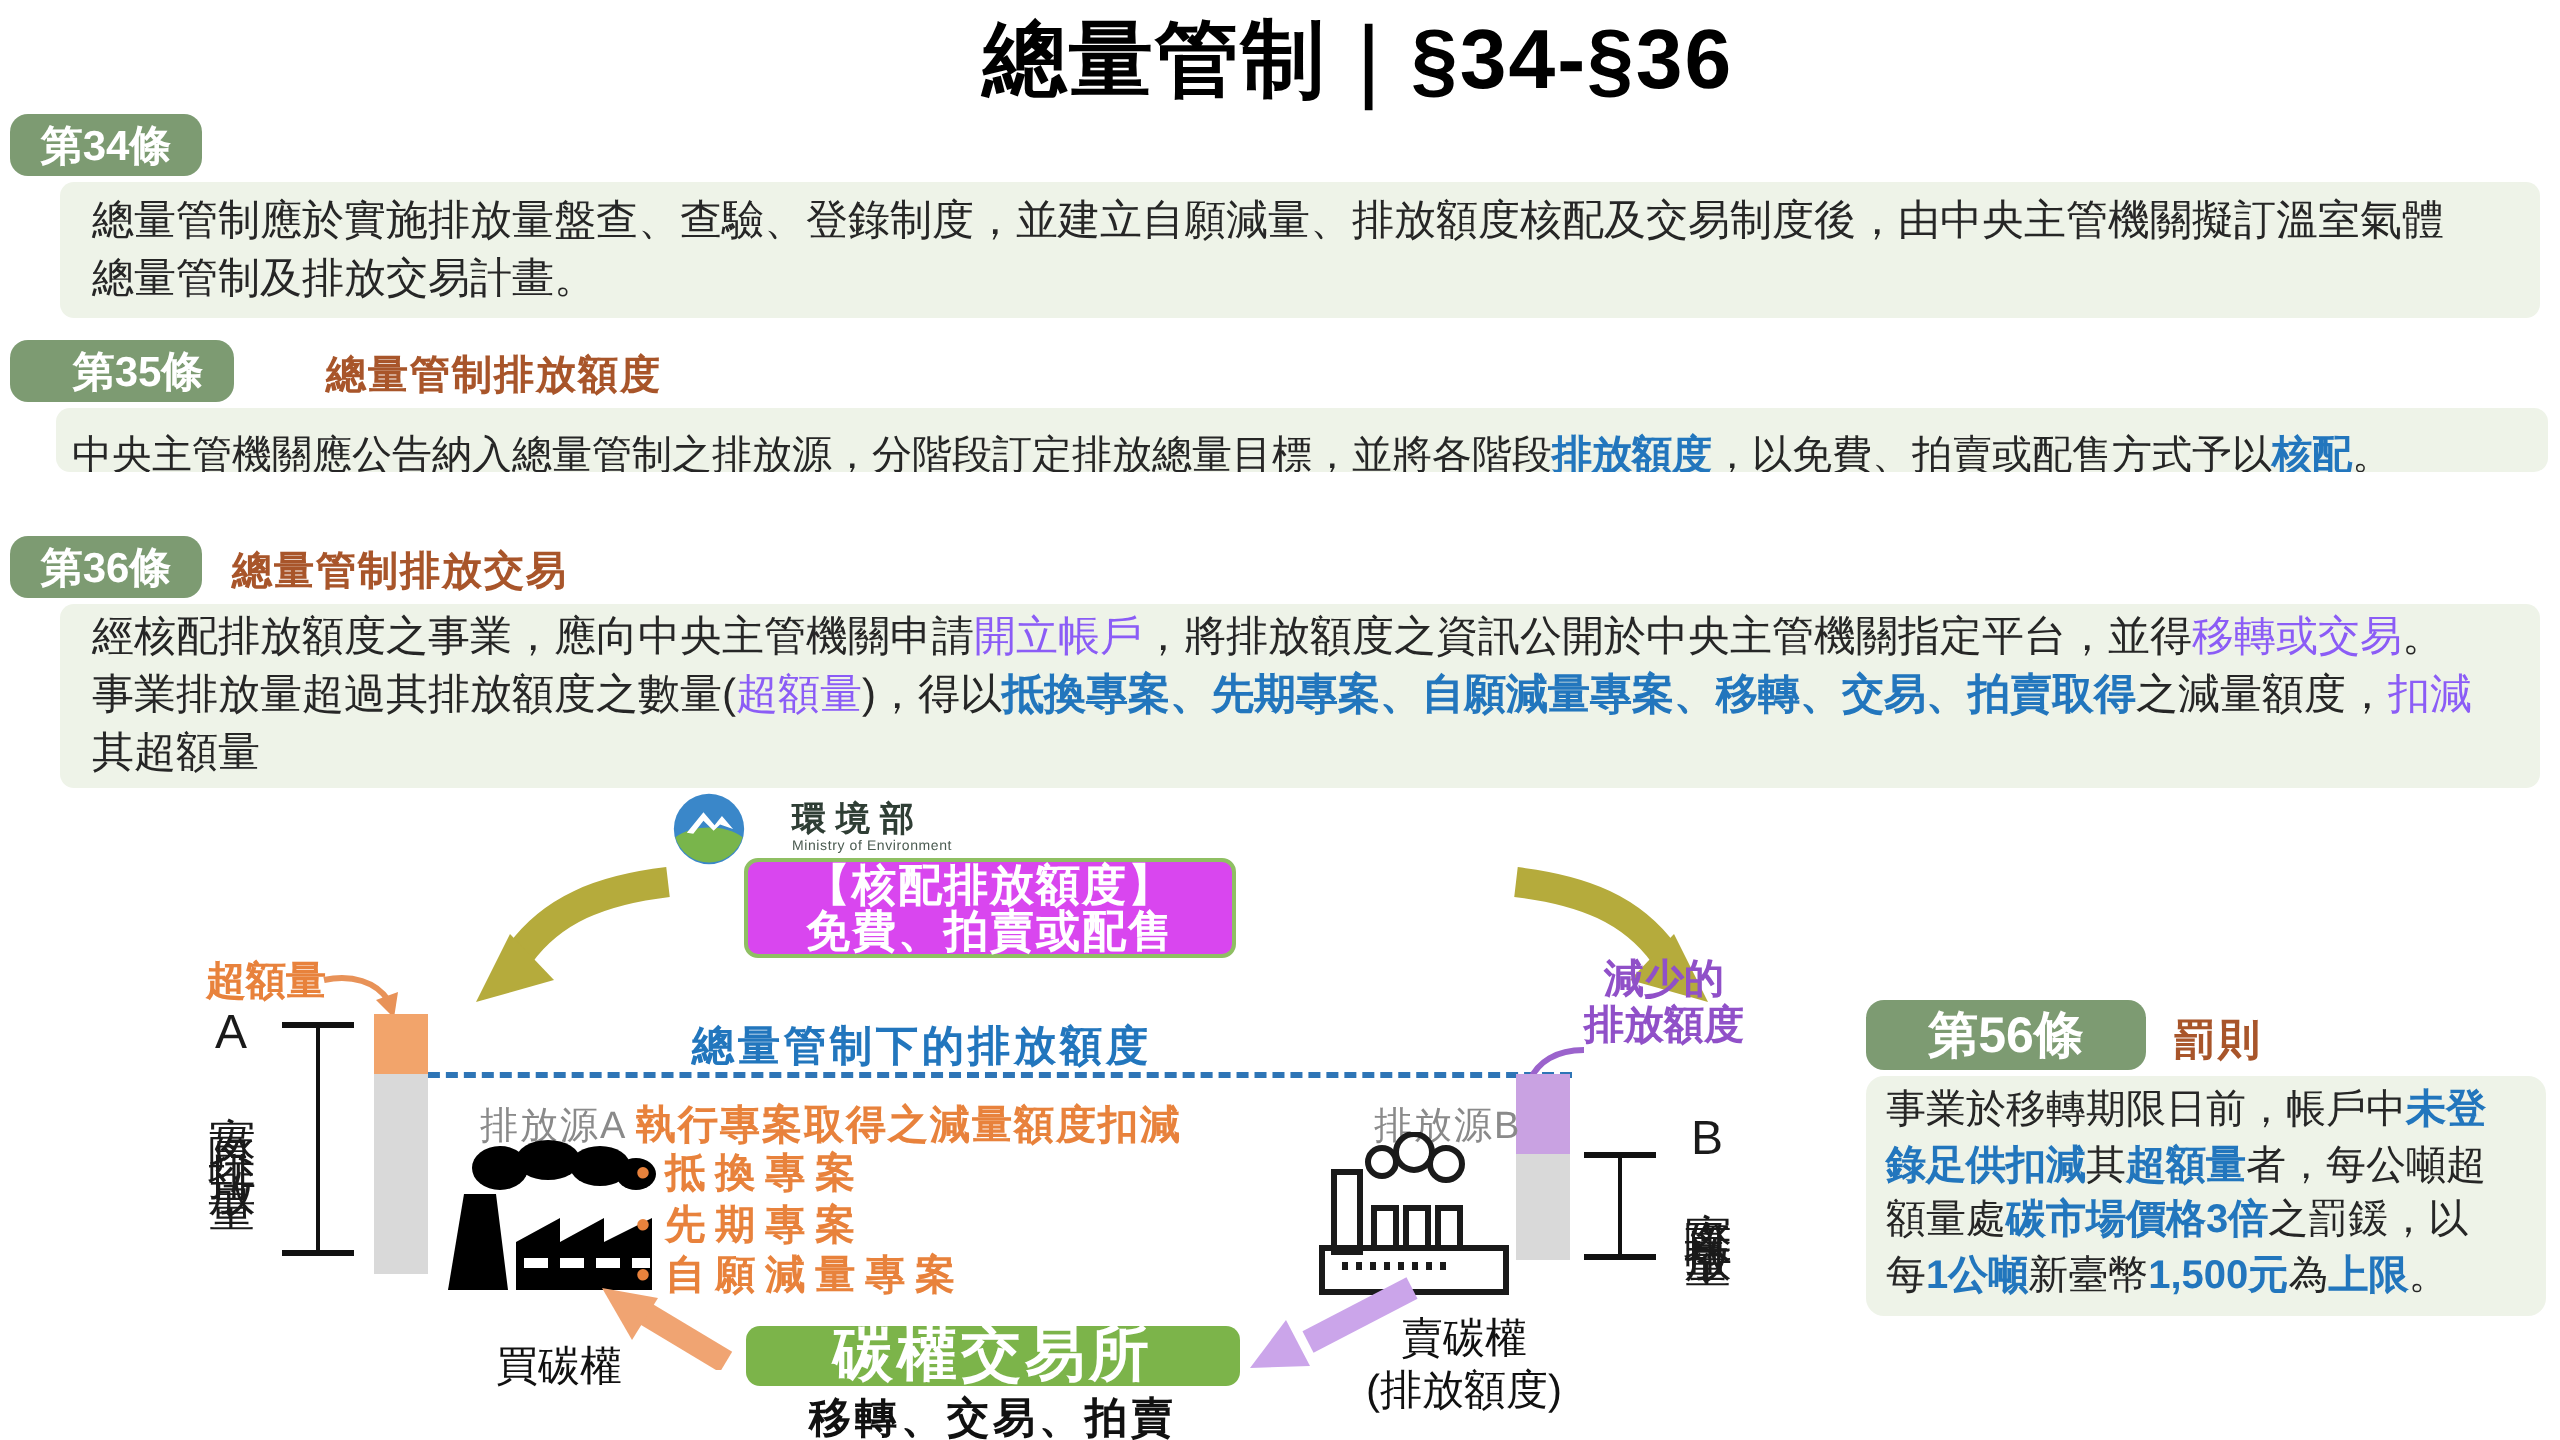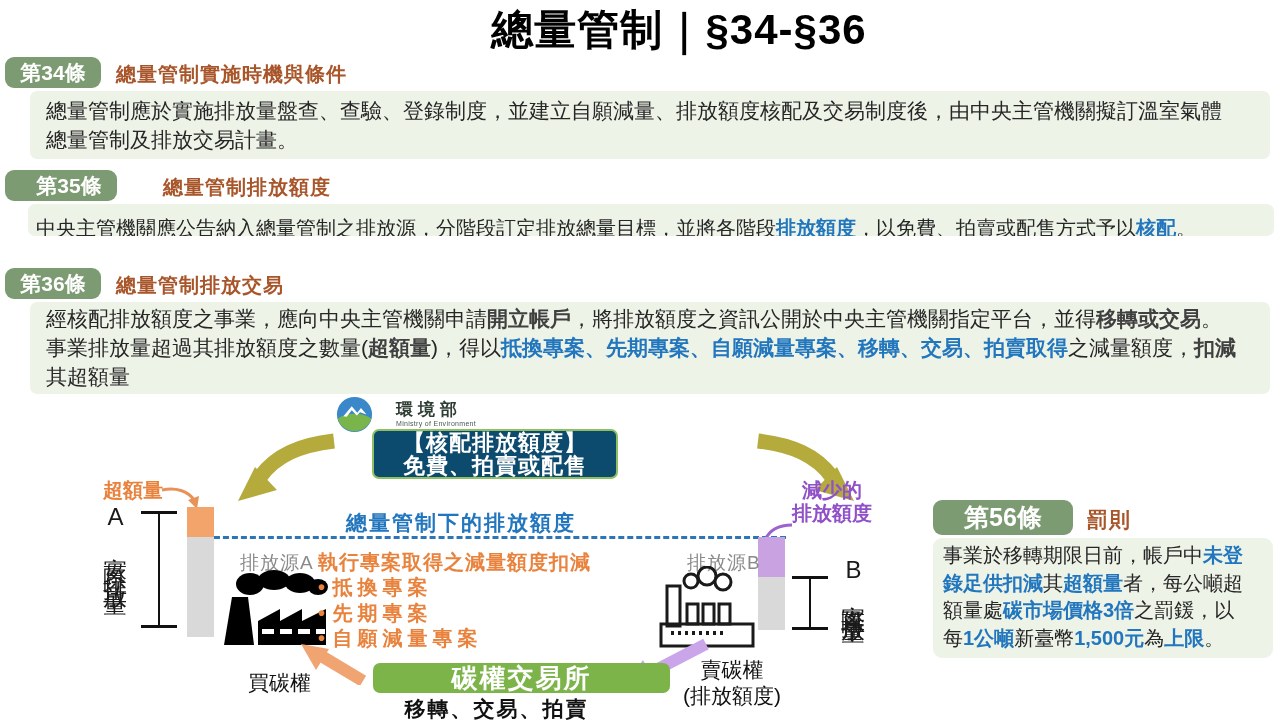--- a/index.html
+++ b/index.html
@@ -7,29 +7,29 @@
   .slide{position:relative;width:1280px;height:720px;background:#fff;overflow:hidden;}
   .abs{position:absolute;}
   .title{position:absolute;top:2px;left:0;width:100%;text-align:center;font-size:42px;font-weight:800;color:#000;letter-spacing:1px;padding-left:39px;}
   .badge{position:absolute;background:#7d9b72;color:#fff;font-weight:700;border-radius:9px;display:flex;align-items:center;justify-content:center;}
   .badge.small{width:96px;height:31px;font-size:21px;}
   .badge.big{width:140px;height:35px;font-size:25px;}
   .aheading{position:absolute;color:#a8552a;font-weight:700;font-size:20px;letter-spacing:1px;}
   .panel{position:absolute;background:#eef3e8;border-radius:7px;box-sizing:border-box;color:#262626;}
   .segs{margin:0;white-space:pre-wrap;}
   .sg-blue{color:#2276bd;font-weight:700;}
-  .sg-bold{font-weight:700;color:#404040;}
+  .sg-bold{font-weight:400;color:#8b5cf6;}
   .body34{left:30px;top:91px;width:1240px;height:68px;padding:5px 16px;font-size:21px;line-height:29px;}
   .body35{left:28px;top:204px;width:1246px;height:32px;padding:10px 8px;font-size:20px;line-height:28px;white-space:nowrap;overflow:hidden;}
   .body36{left:30px;top:302px;width:1240px;height:92px;padding:2px 16px;font-size:21px;line-height:29px;}
   .body56{left:933px;top:538px;width:340px;height:120px;padding:4px 10px;font-size:20px;line-height:27.5px;border-radius:9px;}
   .logo{position:absolute;left:336px;top:396px;display:flex;align-items:flex-start;gap:23px;}
   .logo-zh{font-size:17px;font-weight:700;color:#2f3e35;letter-spacing:5px;line-height:20px;margin-top:4px;}
   .logo-en{font-size:7px;color:#4a5a50;letter-spacing:.3px;}
-  .allocbox{position:absolute;left:372px;top:429px;width:246px;height:50px;background:#0c4a6e;border:2px solid #8fbf63;border-radius:7px;box-sizing:border-box;color:#fff;font-weight:700;font-size:22px;line-height:23px;text-align:center;display:flex;flex-direction:column;justify-content:center;letter-spacing:1px;}
+  .allocbox{position:absolute;left:372px;top:429px;width:246px;height:50px;background:#d946ef;border:2px solid #8fbf63;border-radius:7px;box-sizing:border-box;color:#fff;font-weight:700;font-size:22px;line-height:23px;text-align:center;display:flex;flex-direction:column;justify-content:center;letter-spacing:1px;}
   .excess-label{position:absolute;left:103px;top:477px;color:#e8823c;font-weight:700;font-size:20px;}
   .vlabel{position:absolute;writing-mode:vertical-lr;text-orientation:upright;font-size:24px;color:#1a1a1a;letter-spacing:9px;line-height:30px;}
   .vA{left:100px;top:503px;height:210px;}
   .vB{left:838px;top:556px;height:170px;letter-spacing:4px;}
   .ibeam{position:absolute;}
   .ibeam .tick{position:absolute;left:0;width:100%;height:3px;background:#111;}
   .ibeam .stem{position:absolute;left:50%;top:0;bottom:0;width:2px;background:#111;transform:translateX(-50%);}
   .beamA{left:141px;top:511px;width:36px;height:117px;}
   .beamB{left:792px;top:576px;width:36px;height:54px;}
   .bar{position:absolute;width:27px;}
@@ -44,37 +44,36 @@
   .srclabel{position:absolute;color:#8a8a8a;font-size:19px;letter-spacing:1px;}
   .srcA{left:240px;top:550px;}
   .srcB{left:687px;top:550px;}
   .projtitle{position:absolute;left:318px;top:549px;color:#e8823c;font-weight:700;font-size:20px;letter-spacing:1px;}
   .projlist{position:absolute;left:318px;top:575px;}
   .proj{color:#e8823c;font-weight:700;font-size:20px;letter-spacing:5px;line-height:25.5px;}
   .proj::before{content:"• ";letter-spacing:1px;}
   .reduced{position:absolute;left:786px;top:479px;width:92px;text-align:center;color:#9050c8;font-weight:700;font-size:20px;line-height:23px;}
   .sell{position:absolute;left:672px;top:657px;width:120px;text-align:center;color:#111;font-size:21px;line-height:26px;}
   .buy{position:absolute;left:248px;top:669px;color:#111;font-size:21px;text-align:right;}
-  .exchange{position:absolute;left:373px;top:663px;width:297px;height:30px;background:#7cb44a;border-radius:7px;color:#fff;font-weight:700;font-size:26px;line-height:30px;text-align:center;letter-spacing:2px;}
+  .exchange{position:absolute;left:373px;top:663px;width:247px;height:30px;background:#7cb44a;border-radius:7px;color:#fff;font-weight:700;font-size:30px;line-height:30px;text-align:center;letter-spacing:2px;}
   .exchange-cap{position:absolute;left:373px;top:695px;width:247px;text-align:center;color:#111;font-weight:700;font-size:21px;letter-spacing:2px;}
   .b34{left:5px;top:57px;}  .h34{left:116px;top:61px;}
   .b35{left:5px;top:170px;padding-left:16px;} .h35{left:116px;top:174px;margin-left:47px;}
   .b36{left:5px;top:268px;} .h36{left:116px;top:272px;}
   .b56{left:933px;top:500px;} .h56{left:1087px;top:506px;font-size:21px;}
   svg{display:block;}
 </style>
 </head>
 <body>
 
 <div class="slide">
 
   <div class="title">總量管制｜§34-§36</div>
 
   <div class="badge small b34">第34條</div>
-  <div class="aheading h34">總量管制實施時機與條件</div>
   <div class="panel body34">
       <p class="segs"><span>總量管制應於實施排放量盤查、查驗、登錄制度，並建立自願減量、排放額度核配及交易制度後，由中央主管機關擬訂溫室氣體
 總量管制及排放交易計畫。</span></p>
     </div>
 
   <div class="badge small b35">第35條</div>
   <div class="aheading h35">總量管制排放額度</div>
   <div class="panel body35">
       <p class="segs"><span>中央主管機關應公告納入總量管制之排放源，分階段訂定排放總量目標，並將各階段</span><span class="sg-blue">排放額度</span><span>，以免費、拍賣或配售方式予以</span><span class="sg-blue">核配</span><span>。</span></p>
     </div>

